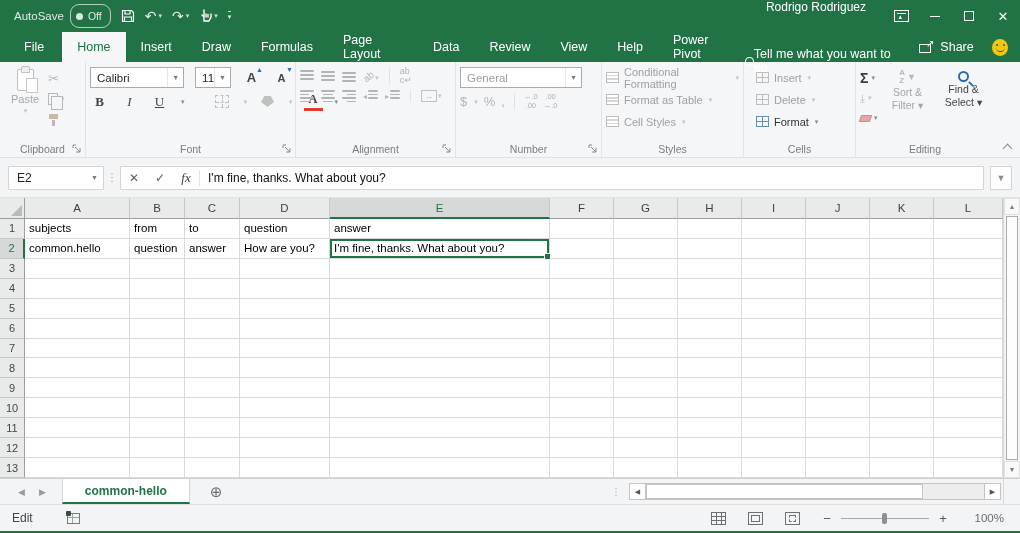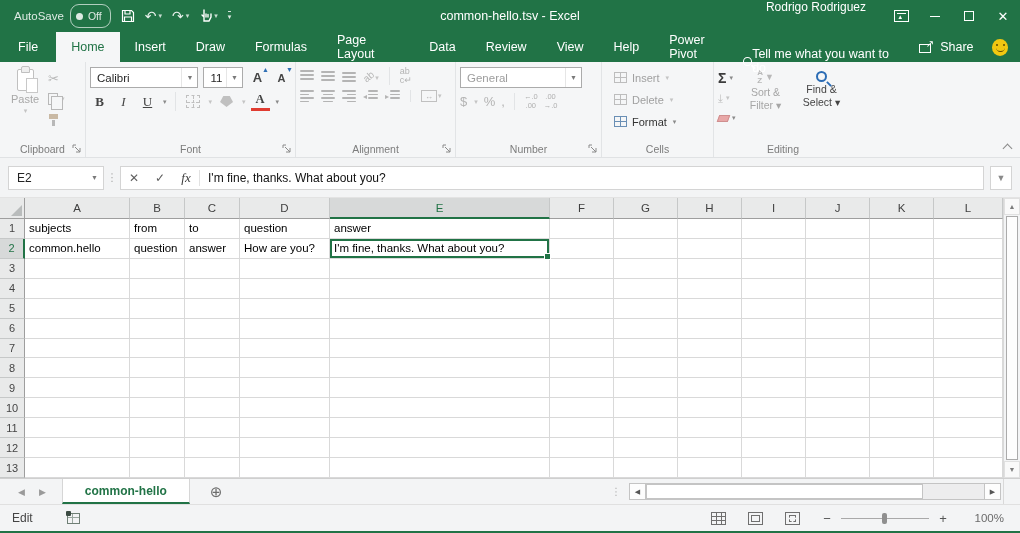--- a/index.html
+++ b/index.html
@@ -24,21 +24,21 @@
   .ribopts .ro::before { content:""; position:absolute; top:2px; left:2px; right:2px; border-top:1px solid #fff; }
   .ribopts .ro::after { content:"▴"; position:absolute; left:4px; top:2px; font-size:7px; color:#fff; }
   .winbtn { width:34px; height:100%; display:flex; align-items:center; justify-content:center; color:#fff; }
   .wb-min { width:10px; height:1px; background:#fff; display:block; }
   .wb-max { width:10px; height:10px; border:1px solid #fff; display:block; }
   .wb-close { font-size:13px; line-height:1; }
 
   
   .tabrow { height:30px; background:#217346; display:flex; align-items:stretch; color:#fff; position:relative; z-index:2; }
   .rtab { padding:8px 15px 8px; font-size:12.5px; color:#fff; display:flex; align-items:center; }
-  .rtab.file { padding:8px 18px; }
+  .rtab.file { padding:8px 18px;margin-left:6px; }
   .rtab.active { background:#f5f6f7; color:#217346; }
   .tabrow-right { margin-left:auto; display:flex; align-items:center; gap:18px; padding-right:12px; }
   .tellme { display:flex; align-items:center; gap:0; font-size:12.5px; color:#fff;margin-top:28px; }
   .mag { width:9px; height:9px; border:1.5px solid #fff; border-radius:50%; position:relative; display:inline-block; }
   .mag::after { content:""; position:absolute; width:5px; height:1.5px; background:#fff; transform:rotate(45deg); left:7px; top:8px; }
   .share { display:flex; align-items:center; gap:7px; font-size:12.5px; color:#fff; }
   .share-ic { width:14px; height:12px; position:relative; display:inline-block; }
   .share-ic::before { content:""; position:absolute; left:0; bottom:0; width:10px; height:7px; border:1px solid #fff; }
   .share-ic::after { content:"↗"; position:absolute; right:-1px; top:-3px; font-size:10px; color:#fff; }
   .smiley { width:17px; height:17px; border-radius:50%; background:#f2c811; position:relative; }
@@ -62,21 +62,21 @@
   .paste-lbl { font-size:11px; color:#a8a8a8; }
   .mini-col { display:flex; flex-direction:column; gap:3px; padding-top:2px; }
   .mini { height:18px; display:flex; align-items:center; gap:2px; font-size:13px; color:#b8b8b8; padding:0 2px; }
   .copy-ic { width:10px; height:12px; border:1.2px solid #b8b8b8; position:relative; display:inline-block; }
   .copy-ic::before { content:""; position:absolute; left:2px; top:2px; width:10px; height:12px; border:1.2px solid #b8b8b8; background:#f5f6f7; }
   .brush-ic { width:12px; height:12px; position:relative; display:inline-block; }
   .brush-ic::before { content:""; position:absolute; left:1px; top:0; width:9px; height:5px; background:#c9b9a4; }
   .brush-ic::after { content:""; position:absolute; left:4px; top:6px; width:3px; height:6px; background:#b8b8b8; }
 
   .g-font { width:210px; flex-direction:column; gap:4px; }
-  .row-h { display:flex; align-items:center; gap:5px; }
+  .row-h { display:flex; align-items:center; gap:11px; }
   .combo { background:#fff; border:1px solid #ababab; height:21px; display:flex; align-items:center; font-size:11.5px; padding-left:6px; color:#262626; }
   .combo .ca { margin-left:auto; font-size:7px; color:#7a7a7a; padding:0 4px; border-left:1px solid #e6e6e6; align-self:stretch; display:flex; align-items:center; }
   .fname { width:116px; }
   .fsize { width:42px; }
   .fgrow { font-size:13px; font-weight:bold; color:#444; position:relative; padding:0 4px; }
   .fgrow .tri { position:absolute; top:-2px; right:-2px; font-size:7px; color:#2f6fb4; font-weight:normal; }
   .btn17 { min-width:19px; height:19px; display:flex; align-items:center; justify-content:center; }
   .bld { font-weight:bold; font-size:13px; color:#444; font-family:"Liberation Serif",serif; }
   .itl { font-style:italic; font-size:13px; color:#444; font-family:"Liberation Serif",serif; }
   .und { font-size:13px; color:#444; text-decoration:underline; font-family:"Liberation Serif",serif; }
@@ -227,21 +227,20 @@
     <span class="qbtn">↶<span class="da">▾</span></span>
     <span class="qbtn">↷<span class="da">▾</span></span>
     <span class="qbtn">
       <svg width="13" height="14" viewBox="0 0 13 14">
           <path d="M5 1 v7 M5 8 l-2 -2 M5 8 l0 4 h5 l2 -4 v-3 M7 5 v3 M9 5.5 v2.5" fill="none" stroke="#fff" stroke-width="1.4" stroke-linecap="round"></path>
         </svg>
       <span class="da">▾</span>
     </span>
     <span class="qat-more">▾</span>
   </div>
-  <div class="title-center">common-hello.tsv - Excel</div>
   <div class="tb-right">
     <span class="username">Rodrigo Rodriguez</span>
     <span class="ribopts">
         <span class="ro"></span>
       </span>
     <span class="winbtn">
         <span class="wb-min"></span>
       </span>
     <span class="winbtn">
         <span class="wb-max"></span>
@@ -414,20 +413,38 @@
       <span class="vdiv"></span>
       <span class="dec">←.0<br>.00</span>
       <span class="dec">.00<br>→.0</span>
     </div>
     <div class="grp-label">Number</div>
     <svg class="launcher" width="10" height="10" viewBox="0 0 10 10">
         <path d="M1 4 V1 H4 M3 3 L8 8 M8 4 V8 H4" fill="none" stroke="#8a8a8a" stroke-width="1"></path>
       </svg>
   </div>
 
+  <div class="grp g-styles">
+    <span class="stym">
+        <span class="sty-ic"></span>
+        <span>Conditional Formatting</span>
+        <span class="sm-da dis">▾</span>
+      </span>
+    <span class="stym">
+        <span class="sty-ic"></span>
+        <span>Format as Table</span>
+        <span class="sm-da dis">▾</span>
+      </span>
+    <span class="stym">
+        <span class="sty-ic"></span>
+        <span>Cell Styles</span>
+        <span class="sm-da dis">▾</span>
+      </span>
+    <div class="grp-label">Styles</div>
+  </div>
 
   <div class="grp g-cells">
     <span class="cellm">
         <span class="cel-ic"></span>
         <span>Insert</span>
         <span class="sm-da dis">▾</span>
       </span>
     <span class="cellm">
         <span class="cel-ic"></span>
         <span>Delete</span>

